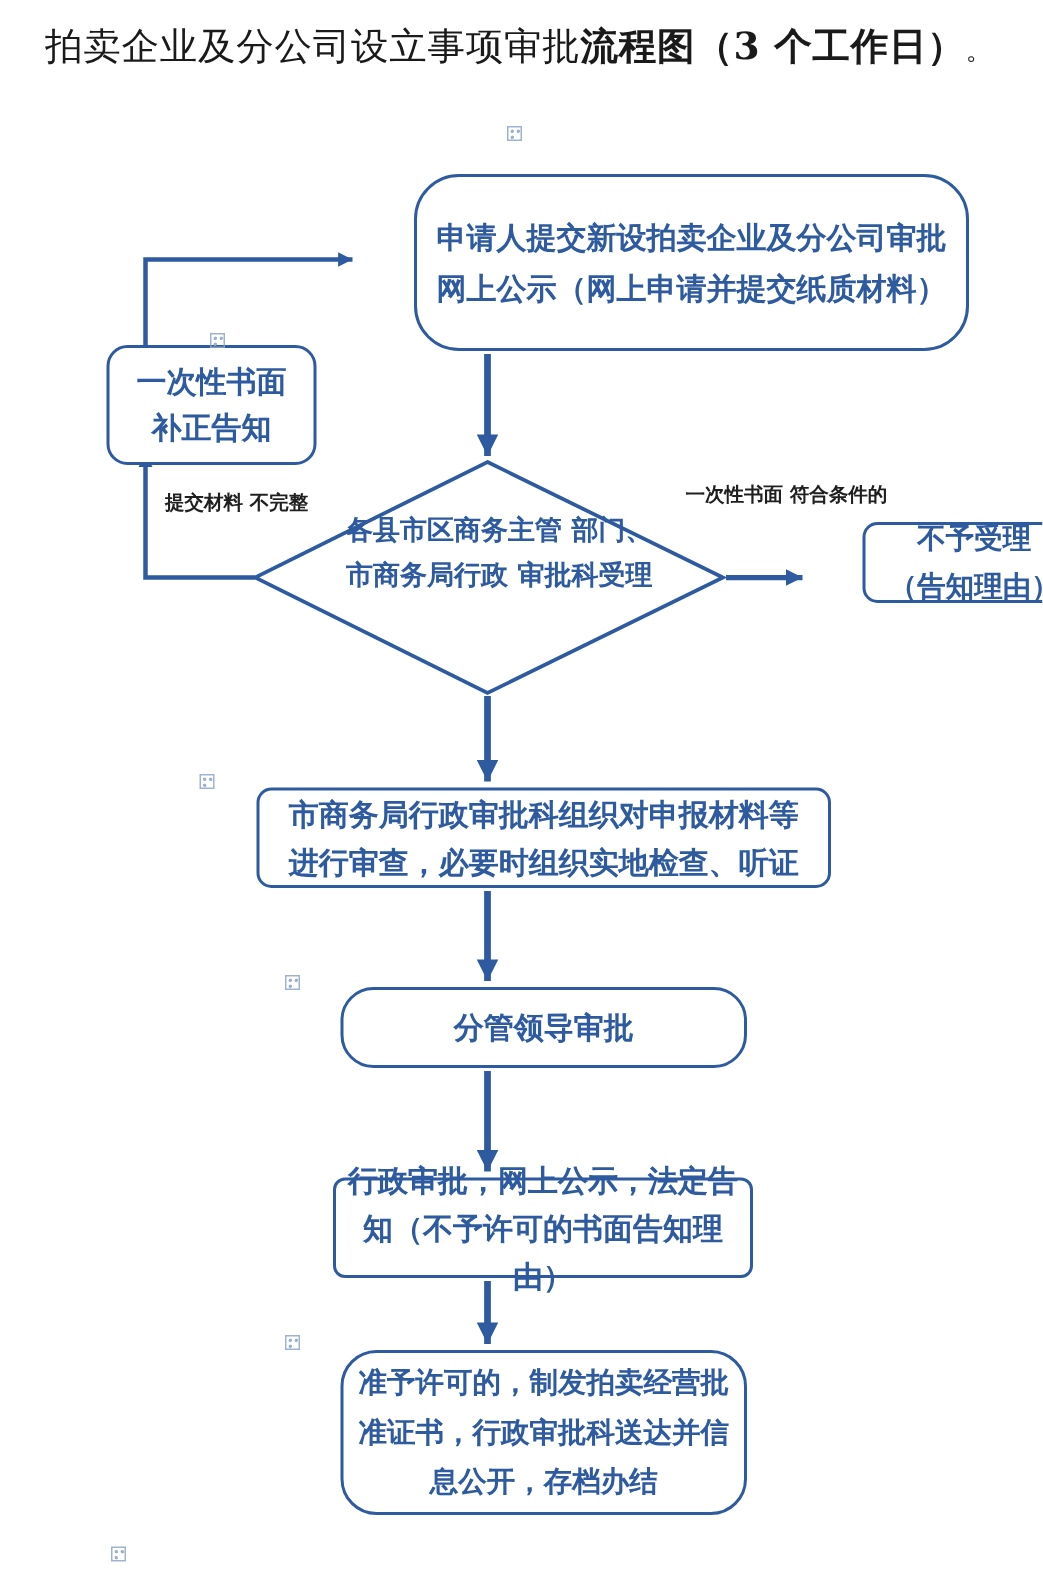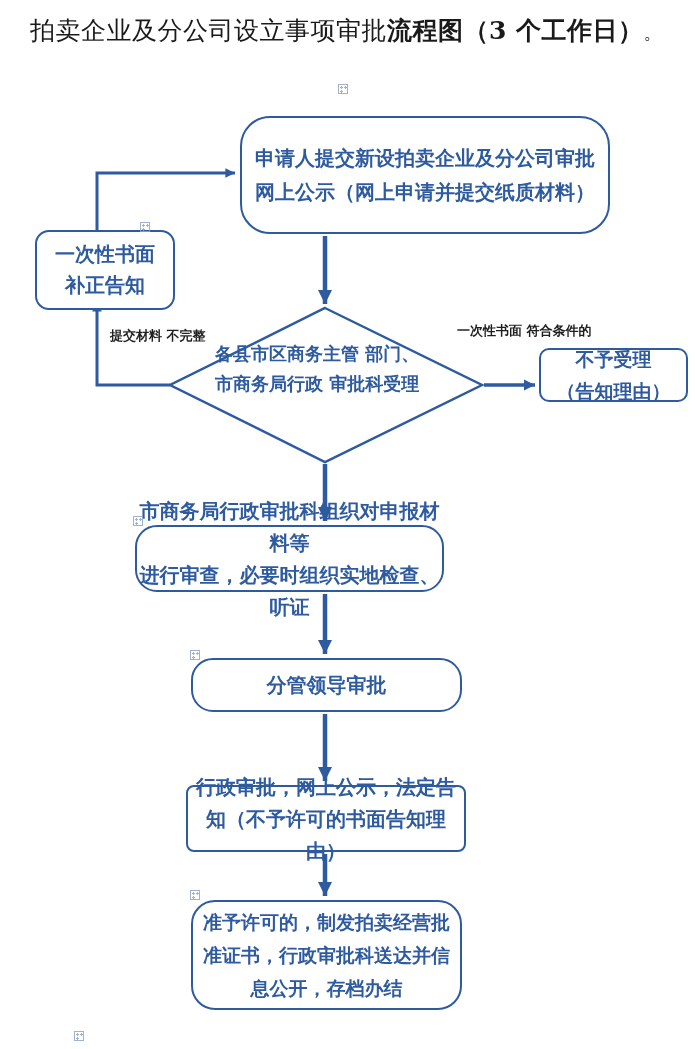--- a/index.html
+++ b/index.html
@@ -38,40 +38,41 @@
     z-index: 1;
     border: 2.5px solid var(--accent);
     background: #ffffff;
     color: var(--accent);
     font-weight: bold;
     display: flex;
     flex-direction: column;
     justify-content: center;
     align-items: center;
     text-align: center;
+    margin-left: 36px;
   }
   .node span { display: block; }
 
   .node-submit   { left: 240px; top: 116px; width: 370px; height: 118px; border-radius: 30px; font-size: 20px; line-height: 34px; }
   .node-correct  { left: 35px;  top: 230px; width: 140px; height: 80px;  border-radius: 14px; font-size: 20px; line-height: 31px; }
   .node-reject   { left: 539px; top: 348px; width: 149px; height: 54px;  border-radius: 10px; font-size: 19px; line-height: 32px; }
-  .node-review   { left: 135px; top: 525px; width: 309px; height: 67px;  border-radius: 22px; font-size: 20px; line-height: 32px; }
+  .node-review   { left: 135px; top: 525px; width: 383px; height: 67px;  border-radius: 10px; font-size: 20px; line-height: 32px; }
   .node-leader   { left: 191px; top: 658px; width: 271px; height: 54px;  border-radius: 22px; font-size: 20px; }
   .node-approve  { left: 186px; top: 785px; width: 280px; height: 67px;  border-radius: 8px;  font-size: 20px; line-height: 32px; }
   .node-final    { left: 191px; top: 900px; width: 271px; height: 110px; border-radius: 24px; font-size: 19px; line-height: 33px; }
 
   .diamond-text {
     position: absolute;
     z-index: 1;
     left: 215px; top: 339px; width: 220px;
     color: var(--accent);
     font-weight: bold;
     font-size: 18px;
     line-height: 30px;
-    text-align: left;
+    text-align: right;
   }
 
   .edge-label {
     position: absolute;
     z-index: 1;
     color: var(--text-dark);
     font-weight: bold;
     font-size: 13px;
     line-height: 20px;
   }

